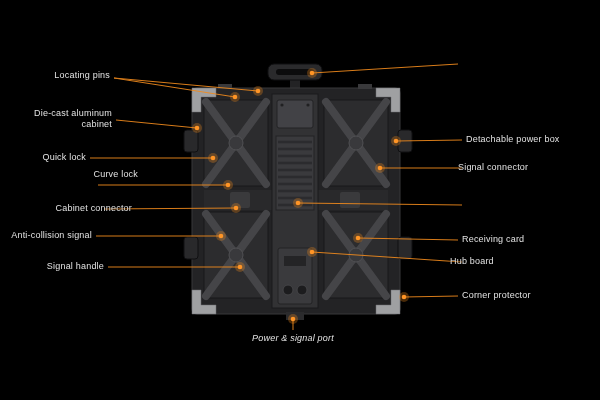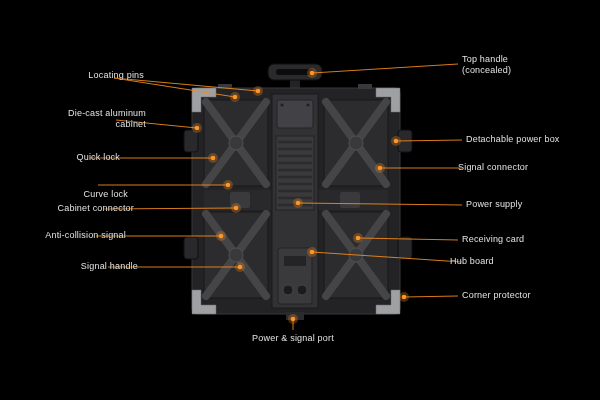--- a/index.html
+++ b/index.html
@@ -7,23 +7,23 @@
     position:relative;width:600px;height:400px;background:#000;
     overflow:hidden;font-family:"Liberation Sans",sans-serif;
   }
   #diagram-svg{position:absolute;left:0;top:0;}
   .callout{
     position:absolute;
     font-size:9px;line-height:1.25;color:#e2e2e2;
     white-space:pre-line;letter-spacing:.2px;
     text-shadow:0 0 2px rgba(0,0,0,.9);
   }
-  .callout.left{text-align:right;margin-left:34px;}
+  .callout.left{text-align:right;}
   .callout.right{text-align:left;}
-  .callout.center{text-align:center;}
+  .callout.center{text-align:center;font-style:italic;}
 </style>
 </head>
 <body>
 
 <div id="stage">
 
   <svg id="diagram-svg" width="600" height="400" viewBox="0 0 600 400">
 
     <g>
 
@@ -161,29 +161,26 @@
         <circle cx="404" cy="297" r="2.3"></circle>
           <circle cx="293" cy="319" r="2.3"></circle>
       </g>
     </g>
   </svg>
 
   <div class="callout left" style="left:10px;  top:70px;  width:100px;">Locating pins</div>
   <div class="callout left" style="left:0px;   top:108px; width:112px;">Die-cast aluminum
 cabinet</div>
   <div class="callout left" style="left:0px;   top:152px; width:86px;">Quick lock</div>
-  <div class="callout left" style="left:0px;   top:189px; width:94px;">Curve lock</div>
-  <div class="callout left" style="left:0px;   top:203px; width:100px;">Cabinet connector</div>
+  <div class="callout left" style="left:0px;   top:169px; width:94px;padding-left:44px;">Curve lock</div>
+  <div class="callout left" style="left:0px;   top:203px; width:100px;padding-left:32px;">Cabinet connector</div>
   <div class="callout left" style="left:0px;   top:230px; width:92px;">Anti-collision signal</div>
   <div class="callout left" style="left:0px;   top:261px; width:104px;">Signal handle</div>
 
-  <div class="callout right" style="left:462px; top:54px;  width:92px;">Top handle
-(concealed)</div>
   <div class="callout right" style="left:466px; top:134px; width:112px;">Detachable power box</div>
   <div class="callout right" style="left:458px; top:162px; width:104px;">Signal connector</div>
-  <div class="callout right" style="left:466px; top:199px; width:104px;">Power supply</div>
   <div class="callout right" style="left:462px; top:234px; width:104px;">Receiving card</div>
   <div class="callout right" style="left:450px; top:256px; width:104px;">Hub board</div>
   <div class="callout right" style="left:462px; top:290px; width:108px;">Corner protector</div>
 
   <div class="callout center" style="left:245px; top:333px; width:96px;">Power &amp; signal port</div>
 
 </div>
 
 </body></html>

